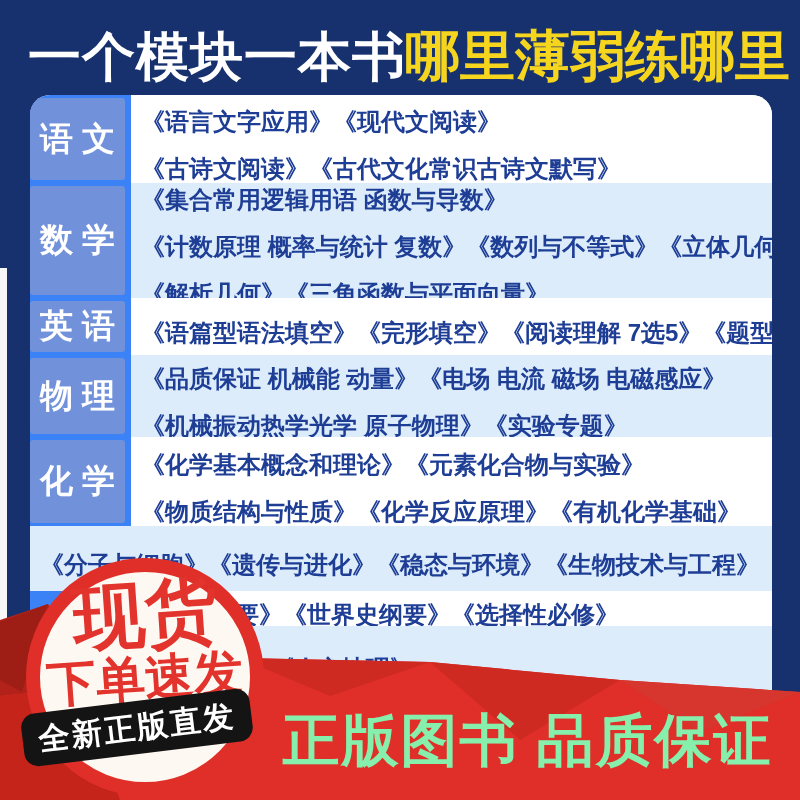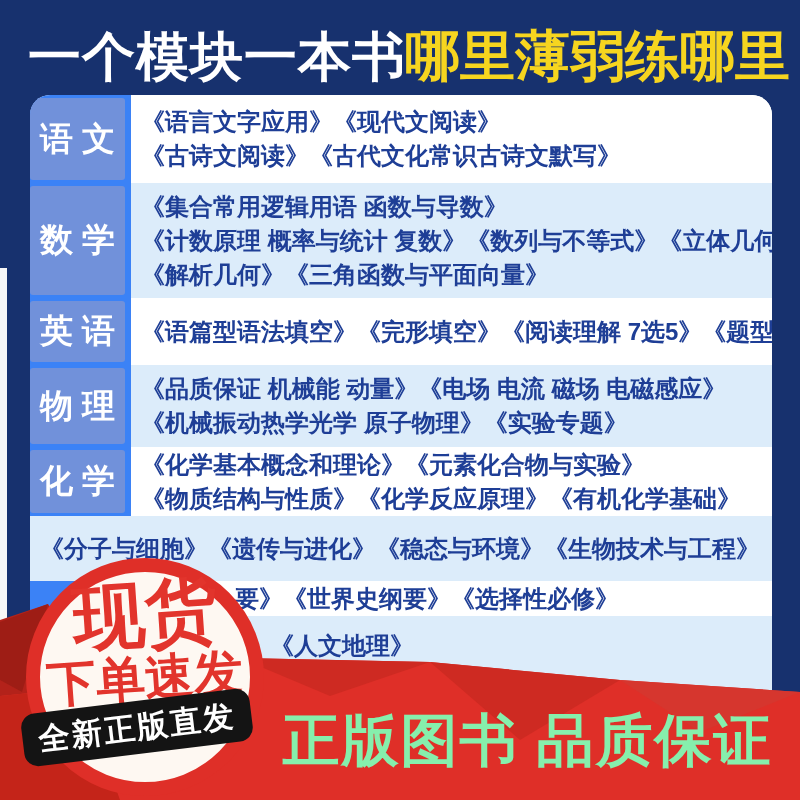--- a/index.html
+++ b/index.html
@@ -21,23 +21,23 @@
   
   .left-sliver{position:absolute;left:0;top:268px;width:7px;height:378px;background:#f7f7f7;z-index:1;}
   
   .panel{
     position:absolute;left:30px;top:95px;width:742px;height:612px;
     background:#ffffff;border-radius:20px 20px 0 0;overflow:hidden;z-index:2;
   }
   .row{display:flex;width:100%;}
   .row:nth-child(1){height:88px;}
   .row:nth-child(2){height:115px;}
-  .row:nth-child(3){height:67px;}
+  .row:nth-child(3){height:57px;}
   .row:nth-child(4){height:82px;}
-  .row:nth-child(5){height:69px;justify-content:space-between;}
+  .row:nth-child(5){height:89px;justify-content:space-between;}
   .row:nth-child(6){height:65px;}
   .row:nth-child(7){height:35px;}
   .row:nth-child(8){height:87px;}
   .label-cell{
     width:101px;flex:0 0 101px;background:#3b82f6;
     display:flex;align-items:stretch;padding:3px 0;box-sizing:border-box;
   }
   .tile{
     width:95px;background:var(--labelblue,#7191DA);border-radius:3px;
     display:flex;align-items:center;justify-content:center;
@@ -45,21 +45,21 @@
   }
   .content-cell{
     flex:1;display:flex;flex-direction:column;justify-content:center;
     padding-left:10px;box-sizing:border-box;background:#ffffff;
   }
   .row:nth-child(even) .content-cell{background:var(--rowblue,#DCECFA);}
   .row:nth-child(7) .content-cell{padding-left:104px;}
   .row:nth-child(8) .content-cell{padding-left:139px;justify-content:flex-start;padding-top:13px;}
   .line{
     color:var(--booktext,#1E3E96);font-size:24px;font-weight:700;
-    line-height:34px;white-space:nowrap;
+    line-height:34px;white-space:nowrap;margin-top:13px;
   }
   
   .banner-svg{position:absolute;left:0;top:600px;width:800px;height:200px;z-index:3;}
   .fmain{fill:var(--red,#DF2F28);}
   .f1{fill:#CE2A22;} .f2{fill:#D6362E;} .f3{fill:#C42419;}
   .fwedge{fill:#B3221A;} .fwedge2{fill:#9E1D15;}
   .banner-text{
     position:absolute;left:255px;top:703px;width:545px;text-align:center;
     color:#86efac;font-size:57px;font-weight:900;white-space:nowrap;z-index:4;
     letter-spacing:2px;

